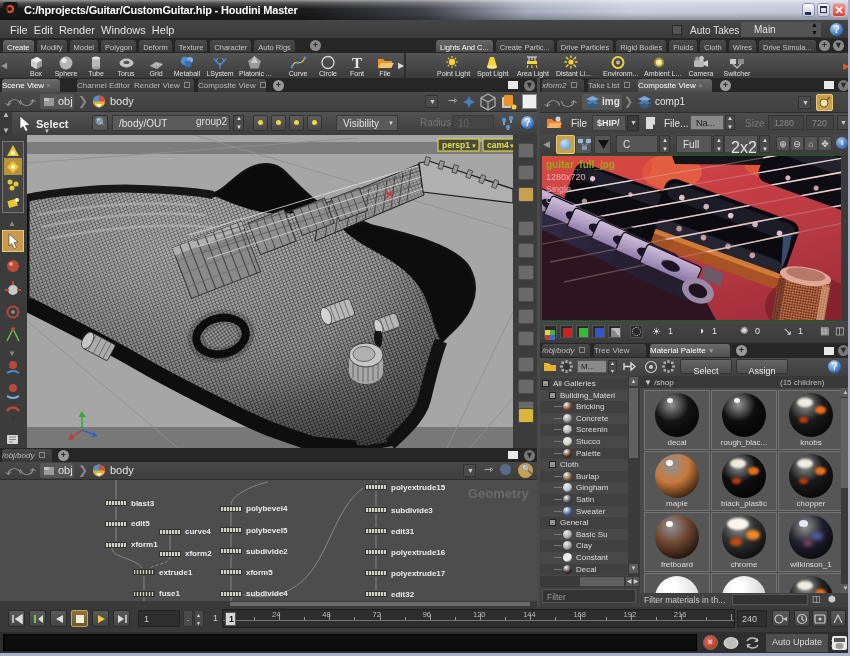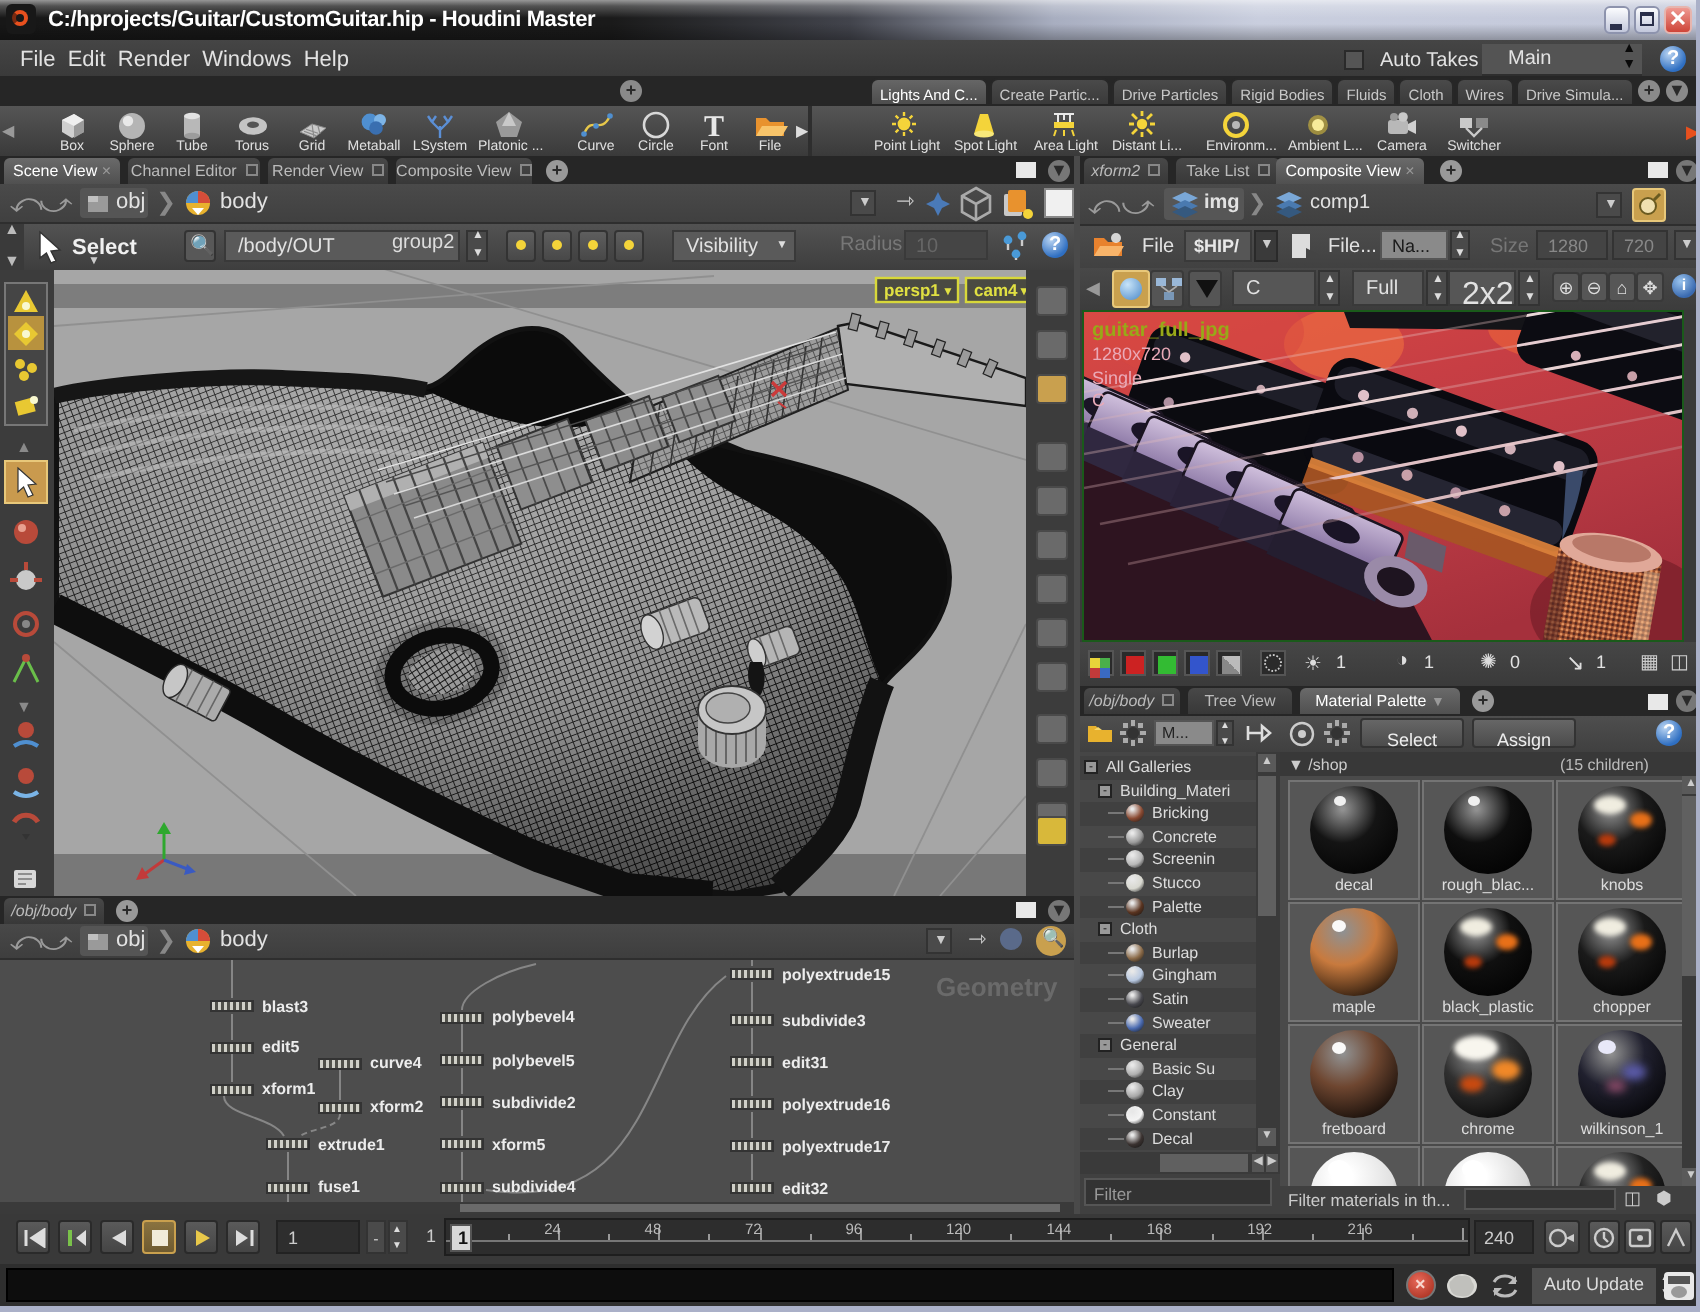--- a/index.html
+++ b/index.html
@@ -10,21 +10,21 @@
 .txt { color:#e2e2e2; }
 .stab { font-size:7.5px; color:#c8c8c8; background:linear-gradient(#4a4a4a,#3a3a3a); padding:3px 4px 1px;
   border-radius:4px 4px 0 0; margin-right:1px; border:1px solid #272727; border-bottom:none; white-space:nowrap; height:13px; }
 .stab.on { background:linear-gradient(#666,#4d4d4d); color:#fff; }
 .circ { width:11px;height:11px;border-radius:50%;background:#8a8a8a;color:#2a2a2a;font-size:9px;font-weight:bold;
   text-align:center;line-height:11px; }
 .tool { position:absolute; top:2px; width:30px; text-align:center; }
 .tool svg { display:block; margin:0 auto; }
 .tool span { display:block; font-size:7px; color:#e0e0e0; margin-top:0px; white-space:nowrap; }
 .ptab { position:absolute; top:1px; height:13px; font-size:8px; color:#bbb; background:linear-gradient(#484848,#383838);
-  border-radius:3px 3px 0 0; text-align:center; line-height:13px; white-space:nowrap; }
+  border-radius:3px 3px 0 0; line-height:13px; white-space:nowrap; }
 .ptab.on { background:linear-gradient(#6a6a6a,#505050); color:#fff; }
 .pbx { display:inline-block; width:6px; height:6px; border:1px solid #888; margin-left:2px; }
 .navarr { position:absolute; top:2px; font-size:13px; color:#9a9a9a; transform:scaleX(1.2); }
 .ybtn { position:absolute; top:3px; width:15px; height:16px; background:linear-gradient(#5e5e5e,#484848); border:1px solid #333; border-radius:2px; }
 .ybtn::after { content:""; position:absolute; left:4px; top:4px; width:5px; height:5px; border-radius:50%; background:#f4d43a; }
 .rtool { position:absolute; left:5px; width:16px; height:15px; background:#6a6a6a; border-radius:2px; border:1px solid #4a4a4a; }
 .zbt { position:absolute; top:2px; width:14px; height:15px; background:#565656; border:1px solid #393939; border-radius:2px; color:#ddd; font-size:9px; text-align:center; line-height:15px; }
 .sw { position:absolute; top:4px; width:13px; height:13px; background:#2a2a2a; border:1px solid #555; }
 .nodebox { position:absolute; width:22px; height:6px; border:1px solid #333;
   background:repeating-linear-gradient(90deg,#d0d0c8 0 1.5px,#50504a 1.5px 3px); }
@@ -58,20 +58,30 @@
   <div class="abs" style="left:672px;top:5px;width:10px;height:10px;background:#555;border:1px solid #2a2a2a;"></div>
   <div class="abs txt" style="left:690px;top:5px;font-size:10px;">Auto Takes</div>
   <div class="abs" style="left:741px;top:2px;width:80px;height:16px;background:#545454;border-bottom:1px solid #2e2e2e;">
     <span class="abs txt" style="left:13px;top:2px;font-size:10px;">Main</span>
     <span class="abs" style="right:3px;top:-1px;font-size:7px;color:#0a0a0a;line-height:8px;">▲<br>▼</span>
   </div>
   <div class="abs" style="left:830px;top:3px;width:13px;height:13px;border-radius:50%;background:radial-gradient(circle at 35% 30%,#b9d4f2,#2f6fc2 70%);color:#fff;font-size:10px;font-weight:bold;text-align:center;line-height:13px;">?</div>
 </div>
 
 <div class="abs" id="shelftabs" style="left:0;top:38px;width:850px;height:15px;background:#262626;">
+  <div class="abs" style="left:2px;top:1px;display:flex;">
+    <div class="stab on">Create</div>
+        <div class="stab">Modify</div>
+        <div class="stab">Model</div>
+        <div class="stab">Polygon</div>
+        <div class="stab">Deform</div>
+        <div class="stab">Texture</div>
+        <div class="stab">Character</div>
+        <div class="stab">Auto Rigs</div>
+  </div>
   <div class="abs circ" style="left:310px;top:2px;">+</div>
   <div class="abs" style="left:435px;top:1px;display:flex;">
     <div class="stab on">Lights And C...</div>
         <div class="stab">Create Partic...</div>
         <div class="stab">Drive Particles</div>
         <div class="stab">Rigid Bodies</div>
         <div class="stab">Fluids</div>
         <div class="stab">Cloth</div>
         <div class="stab">Wires</div>
         <div class="stab">Drive Simula...</div>
@@ -229,21 +239,21 @@
           <rect x="10" y="4" width="6" height="5" fill="#8a8a8a"></rect>
           <path d="M5 9 L9 13 L13 9" stroke="#c9c9c9" stroke-width="1.2" fill="none"></path>
         </svg>
         <span>Switcher</span>
       </div>
   <div class="abs" style="left:843px;top:8px;color:#e8501e;font-size:9px;">▶</div>
 </div>
 
 <div class="abs" id="scenetabs" style="left:0;top:78px;width:540px;height:14px;background:#262626;">
   <div class="ptab on" style="left:2px;width:58px;">Scene View <span style="color:#999;">×</span></div>
-  <div class="ptab" style="left:64px;width:66px;">Channel Editor <span class="pbx"></span></div>
+  <div class="ptab" style="left:77px;width:66px;">Channel Editor <span class="pbx"></span></div>
   <div class="ptab" style="left:134px;width:60px;">Render View <span class="pbx"></span></div>
   <div class="ptab" style="left:198px;width:68px;">Composite View <span class="pbx"></span></div>
   <div class="abs circ" style="left:273px;top:2px;background:#999;">+</div>
   <div class="abs" style="left:508px;top:3px;width:10px;height:8px;background:#e8e8e8;"></div>
   <div class="abs circ" style="left:524px;top:2px;background:#777;">▼</div>
 </div>
 <div class="abs" id="scenepath" style="left:0;top:92px;width:540px;height:20px;background:linear-gradient(#4a4a4a,#404040);border-bottom:1px solid #2e2e2e;">
   <span class="navarr" style="left:6px;">⤺</span>
       <span class="navarr" style="left:21px;">⤻</span>
   <div class="abs" style="left:40px;top:2px;width:34px;height:15px;background:#555;border-radius:2px;"></div>

